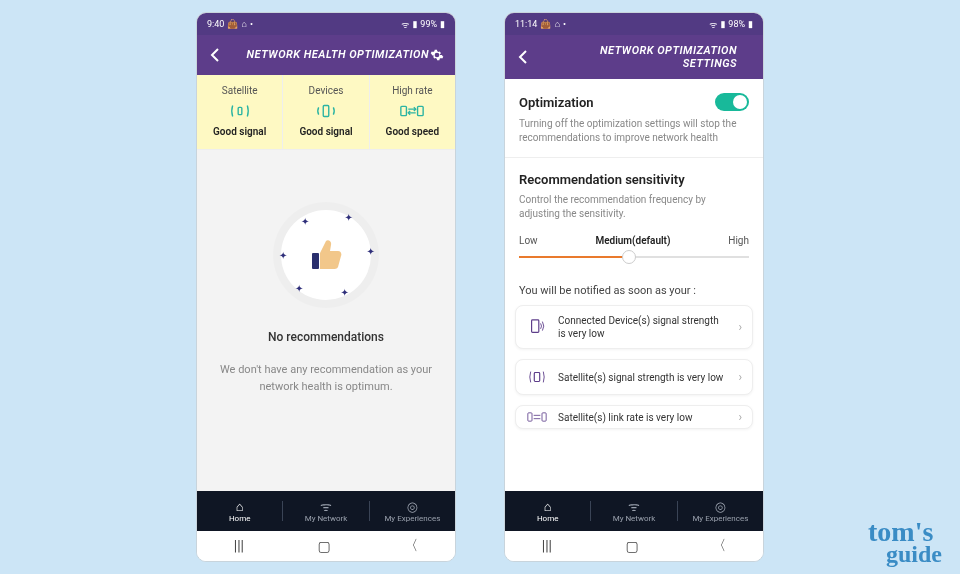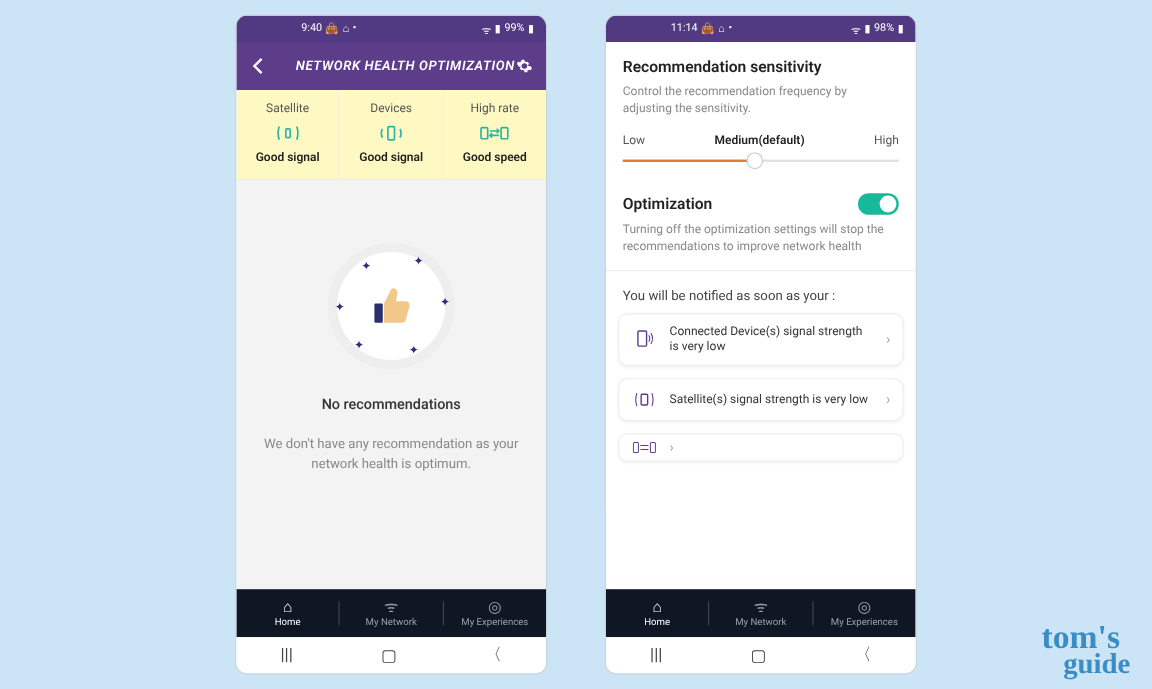--- a/index.html
+++ b/index.html
@@ -32,21 +32,21 @@
   .statusbar {
     height: 22px;
     background: #523a83;
     color: #fff;
     font-size: 9px;
     display: flex;
     justify-content: space-between;
     align-items: center;
     padding: 0 10px;
   }
-  .statusbar .sb-left, .statusbar .sb-right { display: flex; gap: 3px; align-items: center; margin-left: 44px; }
+  .statusbar .sb-left, .statusbar .sb-right { display: flex; gap: 3px; align-items: center; }
   .sb-glyph { font-size: 9px; }
   
   .appbar {
     background: #5d3d8a;
     color: #fff;
     display: flex;
     align-items: center;
     justify-content: space-between;
     padding: 0 10px;
     height: 40px;
@@ -307,42 +307,54 @@
         <span class="sb-glyph">•</span>
       </div>
       <div class="sb-right">
         <span class="sb-glyph">ᯤ</span>
         <span class="sb-glyph">▮</span>
         <span>98%</span>
         <span class="sb-glyph">▮</span>
       </div>
     </div>
 
+    <div class="appbar tall">
+      <div class="chevron-back">
+        <svg width="10" height="14" viewBox="0 0 10 14">
+            <path d="M8 1 L2 7 L8 13" stroke="#fff" stroke-width="2" fill="none"></path>
+          </svg>
+      </div>
+      <div class="title">
+        <span>NETWORK OPTIMIZATION</span><br>
+        <span>SETTINGS</span>
+      </div>
+      <div style="width:16px"></div>
+    </div>
 
     <div class="body2">
+      <div class="section">
+        <div class="sec-row">
+          <div class="sec-title">Optimization</div>
+          <div class="toggle"></div>
+        </div>
+        <div class="sec-desc">Turning off the optimization settings will stop the recommendations to improve network health</div>
+      </div>
+
       <div class="section" style="border-bottom:none;">
         <div class="sec-title">Recommendation sensitivity</div>
         <div class="sec-desc">Control the recommendation frequency by adjusting the sensitivity.</div>
         <div class="sens-labels">
           <span>Low</span>
           <span class="med">Medium(default)</span>
           <span>High</span>
         </div>
         <div class="slider-track">
           <div class="slider-fill"></div>
           <div class="slider-thumb"></div>
         </div>
-      </div>
-
-      <div class="section">
-        <div class="sec-row">
-          <div class="sec-title">Optimization</div>
-          <div class="toggle"></div>
-        </div>
-        <div class="sec-desc">Turning off the optimization settings will stop the recommendations to improve network health</div>
       </div>
 
       <div class="notify-lead">You will be notified as soon as your :</div>
 
       <div class="cardlist">
         <div class="ncard">
           <div class="nicon">
             <svg width="18" height="18" viewBox="0 0 20 20">
                 <rect x="4" y="2" width="8" height="14" rx="1" stroke="#5d3d8a" stroke-width="1.3" fill="none"></rect>
                 <path d="M14 6 Q16 9 14 12 M16 4 Q19 9 16 14" stroke="#5d3d8a" stroke-width="1" fill="none"></path>
@@ -362,20 +374,21 @@
           <div class="chev">›</div>
         </div>
         <div class="ncard cut">
           <div class="nicon">
             <svg width="20" height="14" viewBox="0 0 24 16">
                 <rect x="1" y="3" width="5" height="10" rx="1" stroke="#5d3d8a" stroke-width="1" fill="none"></rect>
                 <rect x="18" y="3" width="5" height="10" rx="1" stroke="#5d3d8a" stroke-width="1" fill="none"></rect>
                 <path d="M8 6 L16 6 M8 10 L16 10" stroke="#5d3d8a" stroke-width="1"></path>
               </svg>
           </div>
+          <div class="ntext">Satellite(s) link rate is very low</div>
           <div class="chev">›</div>
         </div>
       </div>
     </div>
 
     <div class="bottomnav">
       <div class="navitem active">
         <span class="nav-icon">⌂</span>
         <span>Home</span>
       </div>

